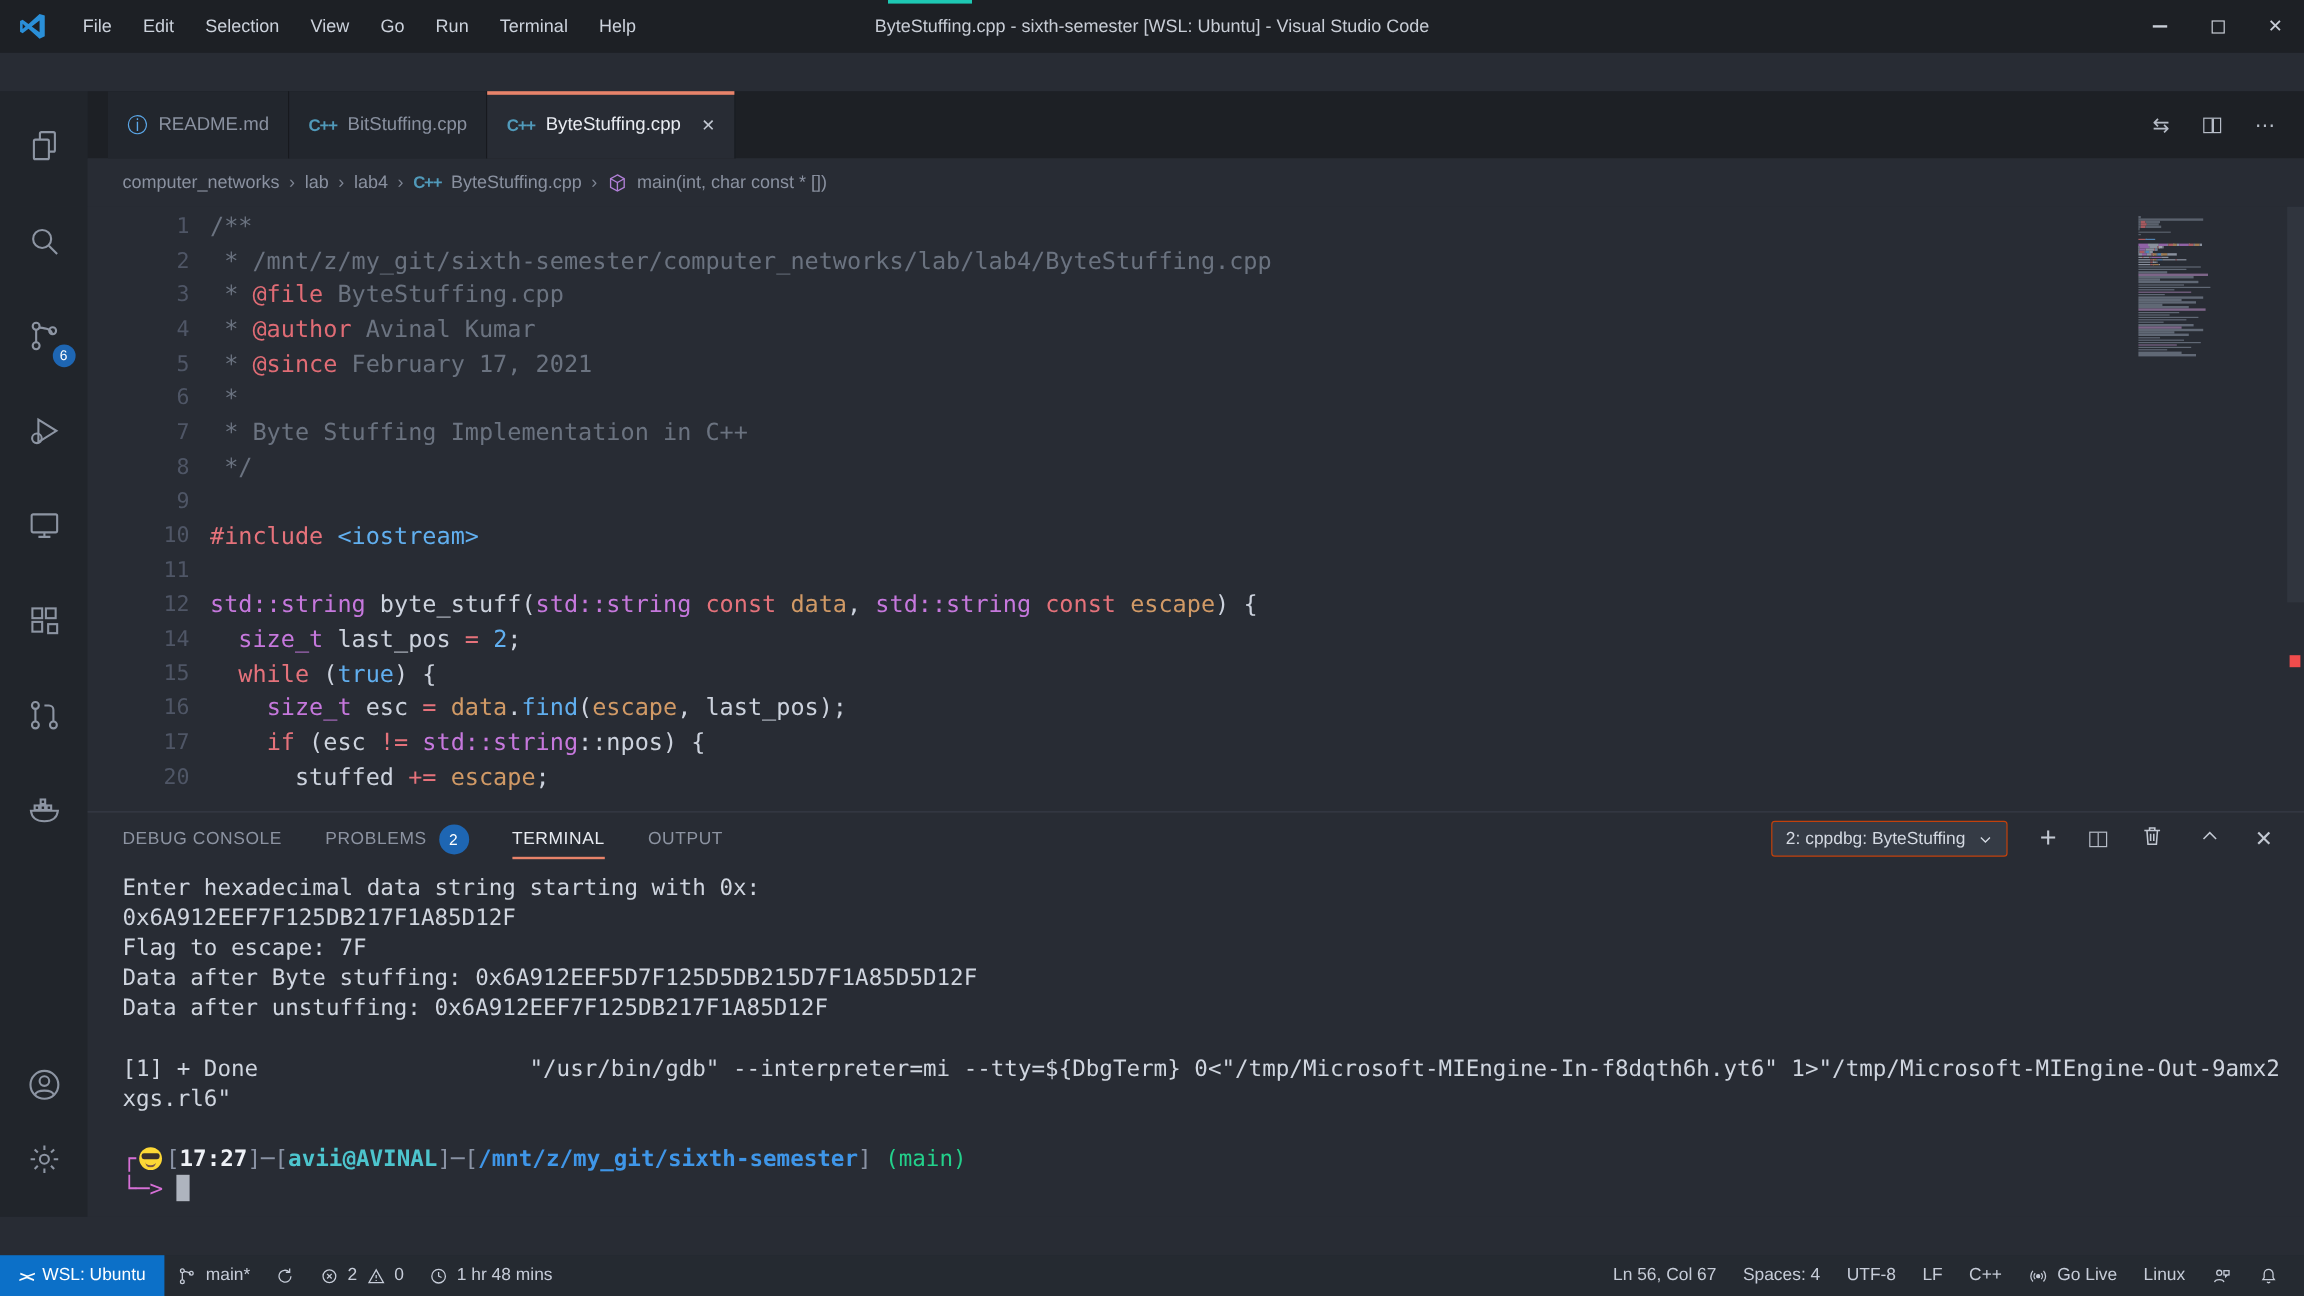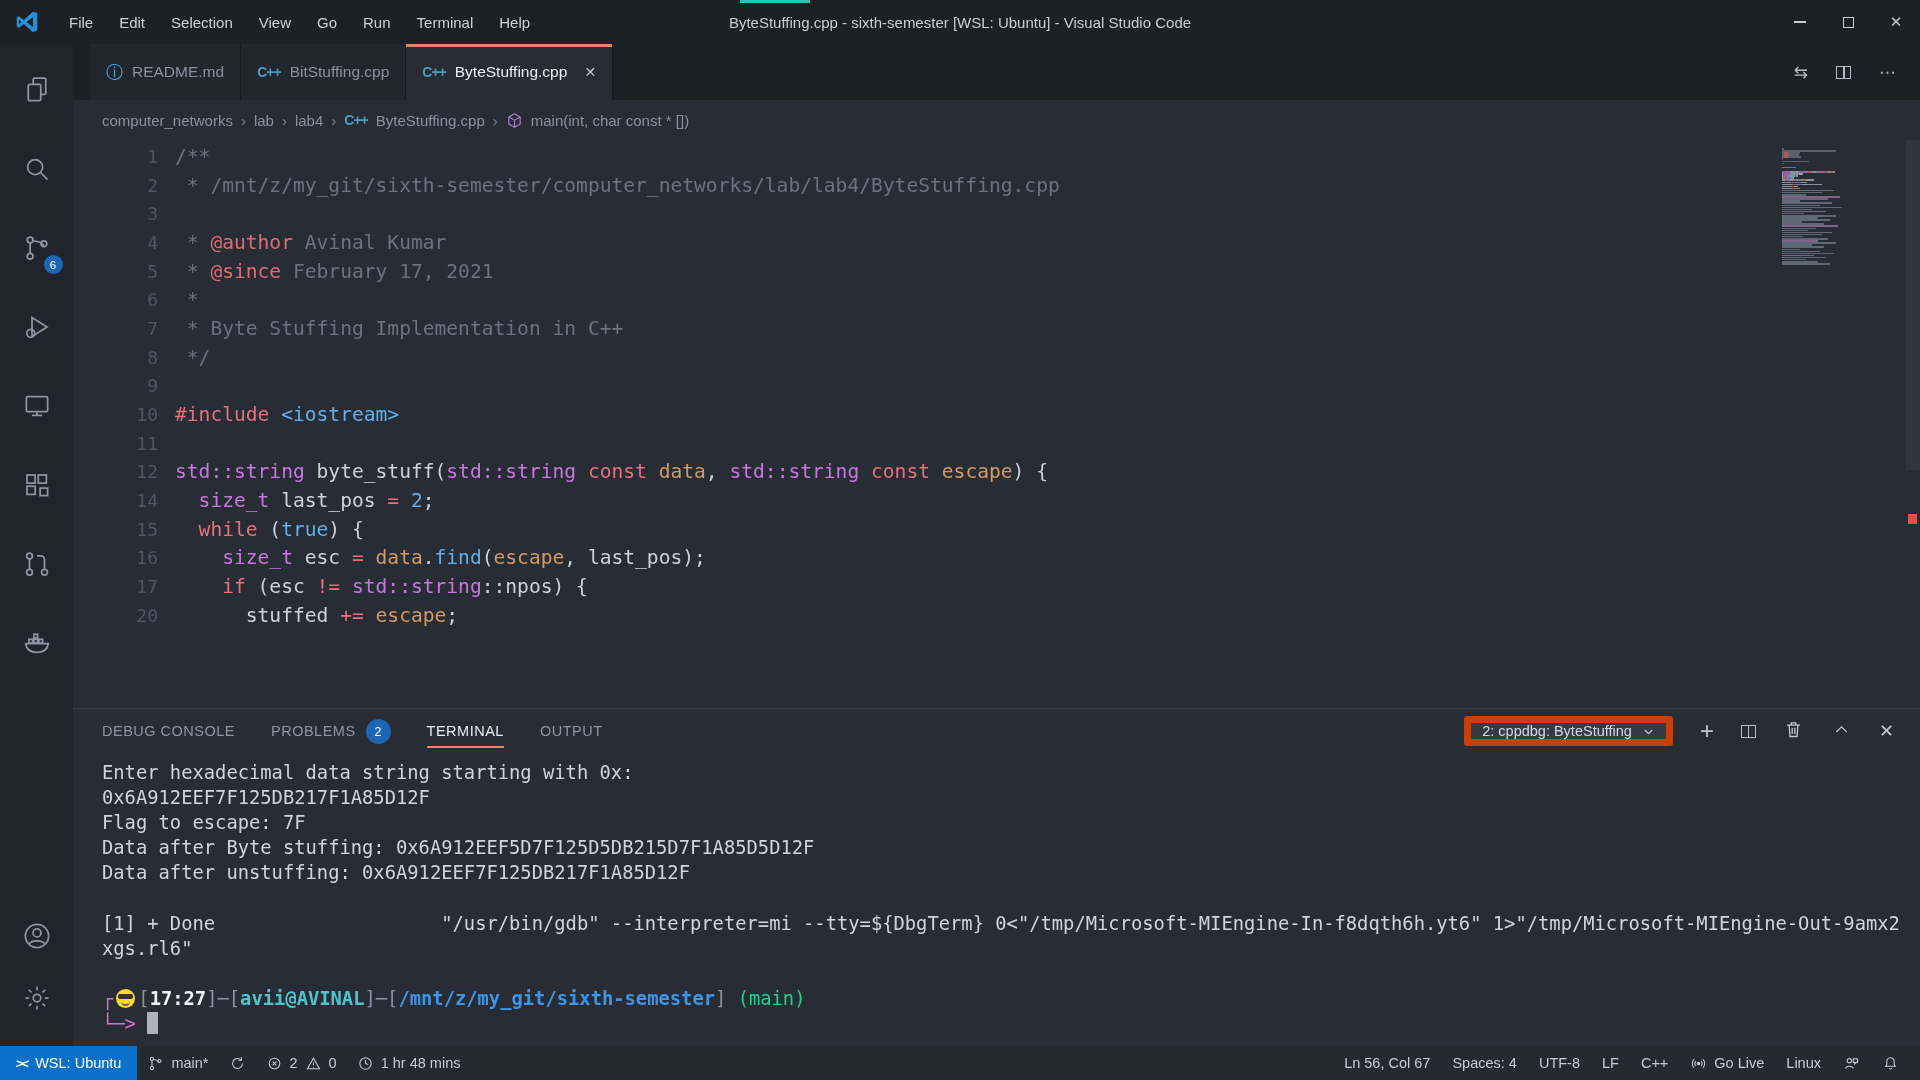--- a/index.html
+++ b/index.html
@@ -1,18 +1,18 @@
 <!DOCTYPE html>
 <html><head>
 <meta charset="utf-8">
 <style>
   * { margin:0; padding:0; box-sizing:border-box; }
   html,body { width:1920px; height:1080px; overflow:hidden; background:#16181d; }
   body { font-family:"Liberation Sans", sans-serif; }
-  .window { width:1920px; height:1080px; display:flex; flex-direction:column; background:#282c34; }
+  .window { width:1920px; height:1080px; display:flex; flex-direction:column; background:#282c34;gap:32px; }
 
   
   .titlebar { height:44px; background:#1d2025; display:flex; align-items:center; position:relative; flex:0 0 auto; }
   .vscode-logo { width:26px; height:26px; margin:0 16px 0 14px; }
   .menu { display:flex; align-items:center; height:100%; z-index:2; }
   .menu-item { padding:0 13px; font-size:15px; color:#ccd2dc; height:100%; display:flex; align-items:center; cursor:default; }
   .win-title { position:absolute; left:0; right:0; text-align:center; font-size:15px; color:#c8cdd6; pointer-events:none; }
   .teal-strip { position:absolute; left:740px; top:0; width:70px; height:3px; background:#1ec8b4; }
   .win-controls { margin-left:auto; display:flex; height:100%; z-index:2; }
   .win-btn { width:48px; height:100%; display:flex; align-items:center; justify-content:center; color:#c8cdd6; font-size:15px; }
@@ -64,21 +64,21 @@
   .ruler-mark { position:absolute; right:3px; top:374px; width:9px; height:10px; background:#f14c4c; }
 
   
   .panel { height:338px; border-top:1px solid #3a3f4a; background:#282c34; display:flex; flex-direction:column; flex:0 0 auto; }
   .panel-header { height:44px; display:flex; align-items:center; padding-left:29px; flex:0 0 auto; }
   .ptab { font-size:14.5px; letter-spacing:0.5px; color:#8d94a2; height:100%; display:flex; align-items:center; position:relative; margin-right:36px; }
   .ptab.active { color:#e9ecf2; }
   .ptab.active::after { content:""; position:absolute; left:0; right:0; bottom:5px; height:2.5px; background:#e8836a; }
   .ptab-badge { margin-left:10px; min-width:25px; height:25px; border-radius:13px; background:#1e66b3; color:#fff; font-size:13px; display:flex; align-items:center; justify-content:center; }
   .panel-actions { margin-left:auto; display:flex; align-items:center; gap:27px; padding-right:26px; color:#c2c8d2; }
-  .term-dd { background:#353b45; border:7px solid #c2410c; border-radius:3px; height:30px; display:flex; align-items:center; gap:10px; padding:0 11px; font-size:14.5px; color:#d4d9e2; }
+  .term-dd { background:#353b45; border:1px solid #c2410c; border-radius:3px; height:30px; display:flex; align-items:center; gap:10px; padding:0 11px; font-size:14.5px; color:#d4d9e2; }
   .pa-ico svg { width:21px; height:21px; stroke:#c2c8d2; stroke-width:1.5; fill:none; }
   .plus-ico { font-size:24px; font-weight:300; line-height:20px; }
   .close-ico { font-size:18px; }
 
   .terminal { flex:1; padding:7px 0 0 29px; font-family:"DejaVu Sans Mono", monospace; font-size:18.8px; line-height:25.1px; color:#cfd5df; white-space:pre; overflow:hidden; }
   .trow { white-space:pre; }
   .mag{color:#d670d6} .gray{color:#8a93a5} .wb{color:#eef1f6;font-weight:bold}
   .cyan{color:#4dc5ce;font-weight:bold} .blue{color:#3f96e8;font-weight:bold} .green{color:#23d18b}
   .face { display:inline-block; width:19px; height:19px; border-radius:50%; background:#fdd835; position:relative; vertical-align:-3px; margin:0 3px; }
   .face::before { content:""; position:absolute; left:2px; right:2px; top:5px; height:5px; background:#38302e; border-radius:2px; }
@@ -244,21 +244,21 @@
             <path d="M12 2.5l8 4.5v10l-8 4.5-8-4.5V7z"></path>
             <path d="M4 7l8 4.5L20 7M12 11.5V21"></path>
           </svg>
         <span>main(int, char const * [])</span>
       </div>
 
       <div class="editor-wrap">
         <div class="code" id="editor-lines">
             <div class="line"><span class="ln">1</span><span class="lc"><span class="cm">/**</span></span></div>
             <div class="line"><span class="ln">2</span><span class="lc"><span class="cm"> * /mnt/z/my_git/sixth-semester/computer_networks/lab/lab4/ByteStuffing.cpp</span></span></div>
-            <div class="line"><span class="ln">3</span></div>
+            <div class="line"><span class="ln">3</span><span class="lc"><span class="cm"> * </span><span class="tag">@file</span><span class="cm"> ByteStuffing.cpp</span></span></div>
             <div class="line"><span class="ln">4</span><span class="lc"><span class="cm"> * </span><span class="tag">@author</span><span class="cm"> Avinal Kumar</span></span></div>
             <div class="line"><span class="ln">5</span><span class="lc"><span class="cm"> * </span><span class="tag">@since</span><span class="cm"> February 17, 2021</span></span></div>
             <div class="line"><span class="ln">6</span><span class="lc"><span class="cm"> *</span></span></div>
             <div class="line"><span class="ln">7</span><span class="lc"><span class="cm"> * Byte Stuffing Implementation in C++</span></span></div>
             <div class="line"><span class="ln">8</span><span class="lc"><span class="cm"> */</span></span></div>
             <div class="line"><span class="ln">9</span><span class="lc"></span></div>
             <div class="line"><span class="ln">10</span><span class="lc"><span class="kw">#include</span><span class="txt"> </span><span class="inc">&lt;iostream&gt;</span></span></div>
             <div class="line"><span class="ln">11</span><span class="lc"></span></div>
             <div class="line"><span class="ln">12</span><span class="lc"><span class="type">std::string</span><span class="txt"> byte_stuff(</span><span class="type">std::string</span><span class="txt"> </span><span class="kw">const</span><span class="txt"> </span><span class="var">data</span><span class="txt">, </span><span class="type">std::string</span><span class="txt"> </span><span class="kw">const</span><span class="txt"> </span><span class="var">escape</span><span class="txt">) {</span></span></div>
             <div class="line"><span class="ln">14</span><span class="lc"><span class="txt">  </span><span class="type">size_t</span><span class="txt"> last_pos </span><span class="kw">=</span><span class="txt"> </span><span class="num">2</span><span class="txt">;</span></span></div>

